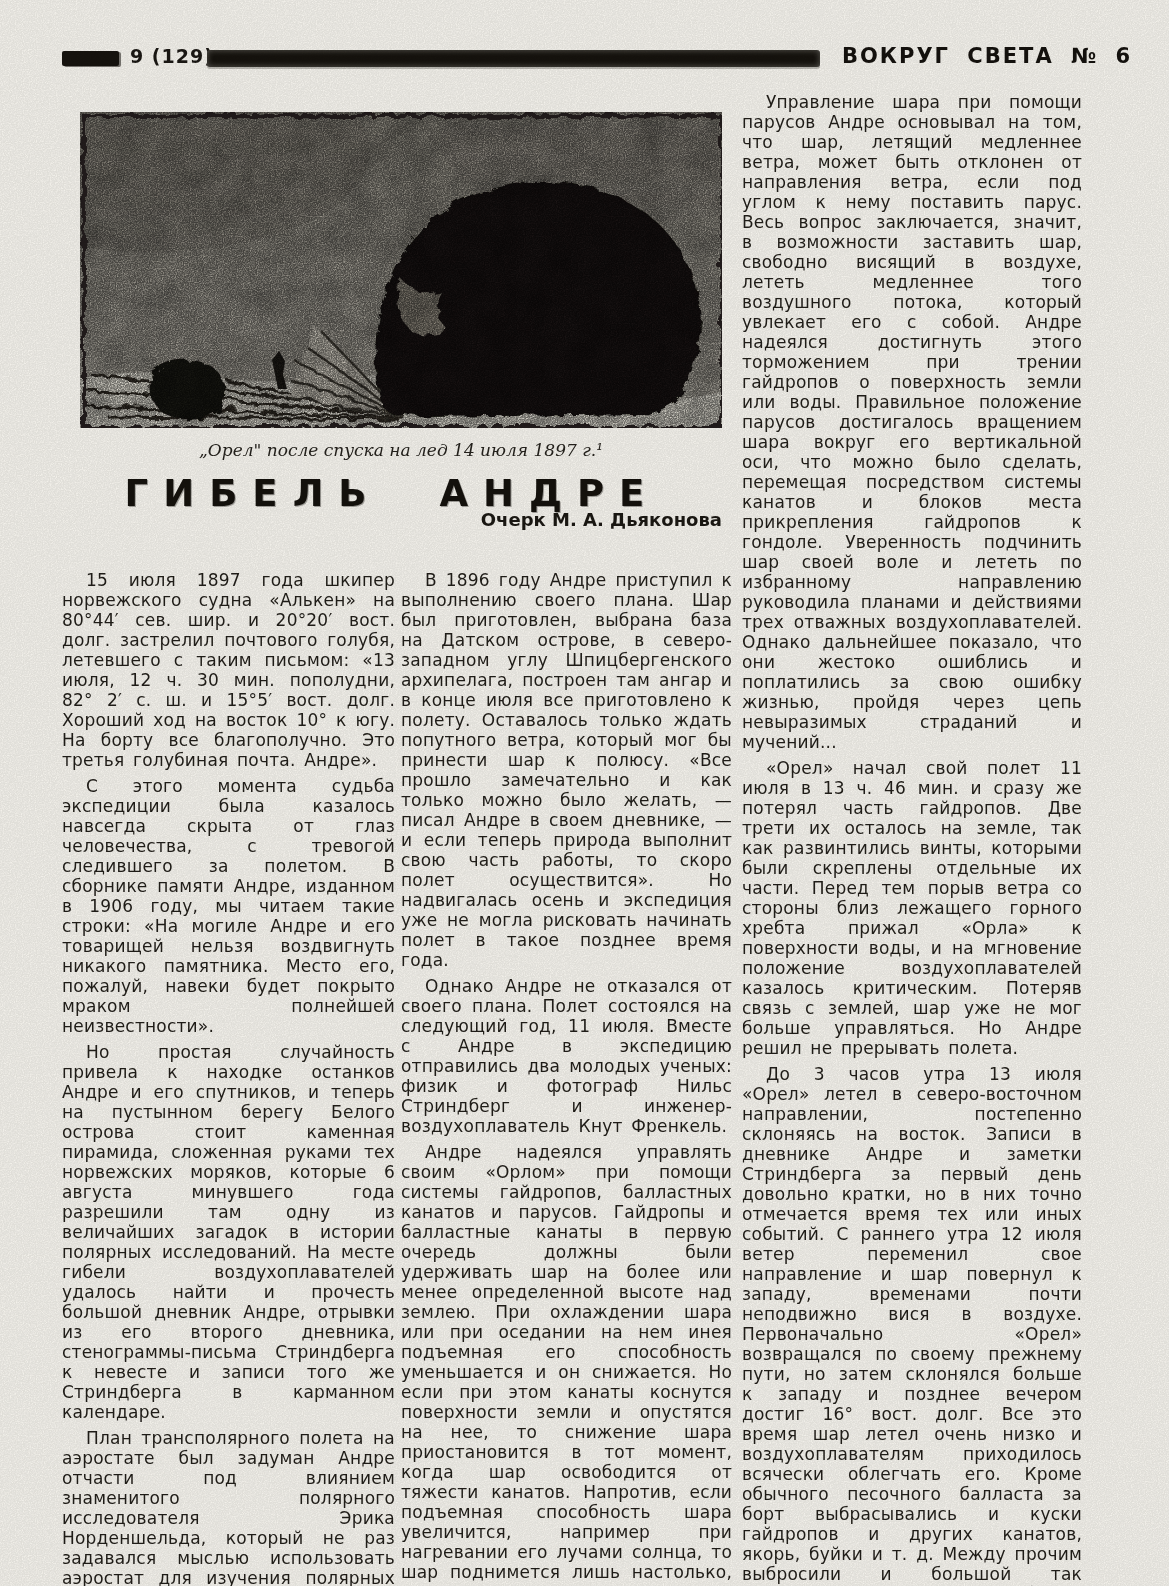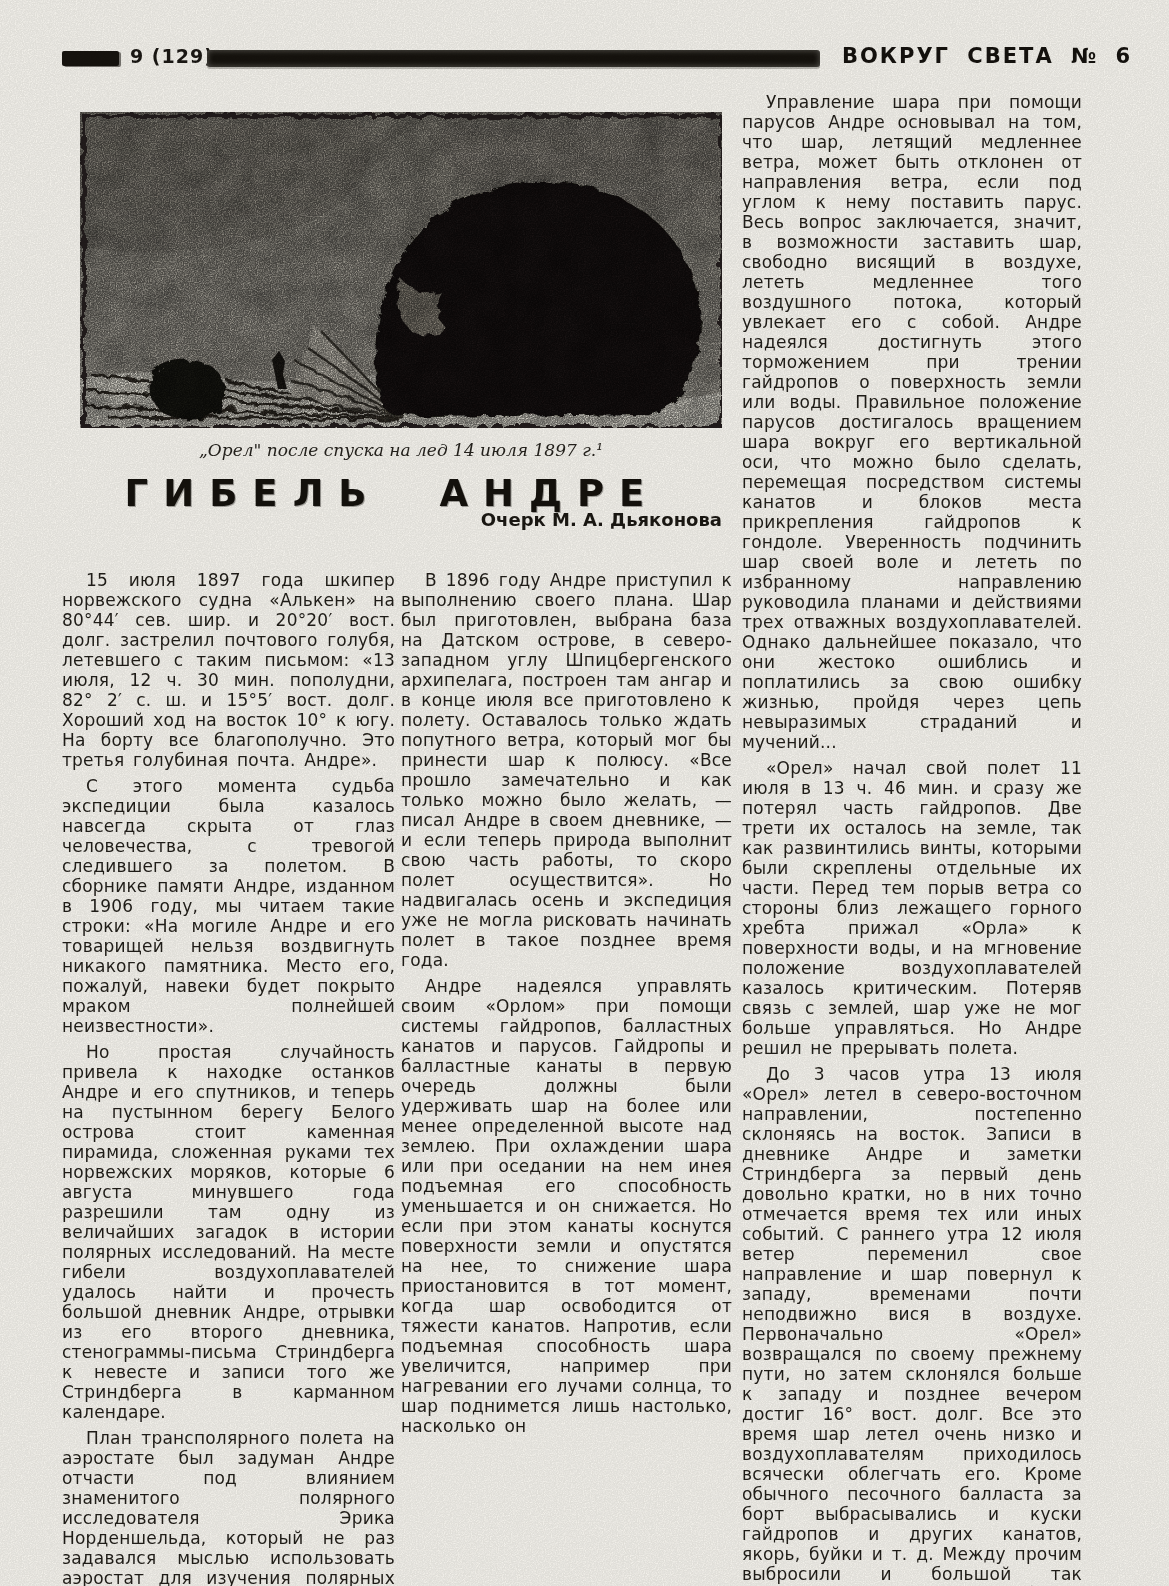--- a/index.html
+++ b/index.html
@@ -111,20 +111,21 @@
   <div class="col col-left">
     <p>15 июля 1897 года шкипер норвежского судна «Алькен» на 80°44′ сев. шир. и 20°20′ вост. долг. застрелил почтового голубя, летевшего с таким письмом: «13 июля, 12 ч. 30 мин. пополудни, 82° 2′ с. ш. и 15°5′ вост. долг. Хороший ход на восток 10° к югу. На борту все благополучно. Это третья голубиная почта. Андре».</p>
     <p>С этого момента судьба экспедиции была казалось навсегда скрыта от глаз человечества, с тревогой следившего за полетом. В сборнике памяти Андре, изданном в 1906 году, мы читаем такие строки: «На могиле Андре и его товарищей нельзя воздвигнуть никакого памятника. Место его, пожалуй, навеки будет покрыто мраком полнейшей неизвестности».</p>
     <p>Но простая случайность привела к находке останков Андре и его спутников, и теперь на пустынном берегу Белого острова стоит каменная пирамида, сложенная руками тех норвежских моряков, которые 6 августа минувшего года разрешили там одну из величайших загадок в истории полярных исследований. На месте гибели воздухоплавателей удалось найти и прочесть большой дневник Андре, отрывки из его второго дневника, стенограммы-письма Стриндберга к невесте и записи того же Стриндберга в карманном календаре.</p>
     <p>План трансполярного полета на аэростате был задуман Андре отчасти под влиянием знаменитого полярного исследователя Эрика Норденшельда, который не раз задавался мыслью использовать аэростат для изучения полярных областей, в частности района, лежащего за ледяным барьером в Антарктике. В то время Андре был занят опытами</p>
 
   </div>
 
   <div class="col col-mid">
     <p>В 1896 году Андре приступил к выполнению своего плана. Шар был приготовлен, выбрана база на Датском острове, в северо-западном углу Шпицбергенского архипелага, построен там ангар и в конце июля все приготовлено к полету. Оставалось только ждать попутного ветра, который мог бы принести шар к полюсу. «Все прошло замечательно и как только можно было желать, — писал Андре в своем дневнике, — и если теперь природа выполнит свою часть работы, то скоро полет осуществится». Но надвигалась осень и экспедиция уже не могла рисковать начинать полет в такое позднее время года.</p>
+    <p>Однако Андре не отказался от своего плана. Полет состоялся на следующий год, 11 июля. Вместе с Андре в экспедицию отправились два молодых ученых: физик и фотограф Нильс Стриндберг и инженер-воздухоплаватель Кнут Френкель.</p>
     <p>Андре надеялся управлять своим «Орлом» при помощи системы гайдропов, балластных канатов и парусов. Гайдропы и балластные канаты в первую очередь должны были удерживать шар на более или менее определенной высоте над землею. При охлаждении шара или при оседании на нем инея подъемная его способность уменьшается и он снижается. Но если при этом канаты коснутся поверхности земли и опустятся на нее, то снижение шара приостановится в тот момент, когда шар освободится от тяжести канатов. Напротив, если подъемная способность шара увеличится, например при нагревании его лучами солнца, то шар поднимется лишь настолько, насколько он</p>
   </div>
 
   <div class="col col-right">
     <p>Управление шара при помощи парусов Андре основывал на том, что шар, летящий медленнее ветра, может быть отклонен от направления ветра, если под углом к нему поставить парус. Весь вопрос заключается, значит, в возможности заставить шар, свободно висящий в воздухе, лететь медленнее того воздушного потока, который увлекает его с собой. Андре надеялся достигнуть этого торможением при трении гайдропов о поверхность земли или воды. Правильное положение парусов достигалось вращением шара вокруг его вертикальной оси, что можно было сделать, перемещая посредством системы канатов и блоков места прикрепления гайдропов к гондоле. Уверенность подчинить шар своей воле и лететь по избранному направлению руководила планами и действиями трех отважных воздухоплавателей. Однако дальнейшее показало, что они жестоко ошиблись и поплатились за свою ошибку жизнью, пройдя через цепь невыразимых страданий и мучений...</p>
     <p>«Орел» начал свой полет 11 июля в 13 ч. 46 мин. и сразу же потерял часть гайдропов. Две трети их осталось на земле, так как развинтились винты, которыми были скреплены отдельные их части. Перед тем порыв ветра со стороны близ лежащего горного хребта прижал «Орла» к поверхности воды, и на мгновение положение воздухоплавателей казалось критическим. Потеряв связь с землей, шар уже не мог больше управляться. Но Андре решил не прерывать полета.</p>
     <p>До 3 часов утра 13 июля «Орел» летел в северо-восточном направлении, постепенно склоняясь на восток. Записи в дневнике Андре и заметки Стриндберга за первый день довольно кратки, но в них точно отмечается время тех или иных событий. С раннего утра 12 июля ветер переменил свое направление и шар повернул к западу, временами почти неподвижно вися в воздухе. Первоначально «Орел» возвращался по своему прежнему пути, но затем склонялся больше к западу и позднее вечером достиг 16° вост. долг. Все это время шар летел очень низко и воздухоплавателям приходилось всячески облегчать его. Кроме обычного песочного балласта за борт выбрасывались и куски гайдропов и других канатов, якорь, буйки и т. д. Между прочим выбросили и большой так называемый «полярный буек», который предполагалось выбросить в самой северной из достигнутых точек. Быть может, выбрасывая этот буек, воздухоплаватели уже сомневались в достижении</p>
   </div>
 
   <svg class="page-grain" width="1169" height="1586" aria-hidden="true">

